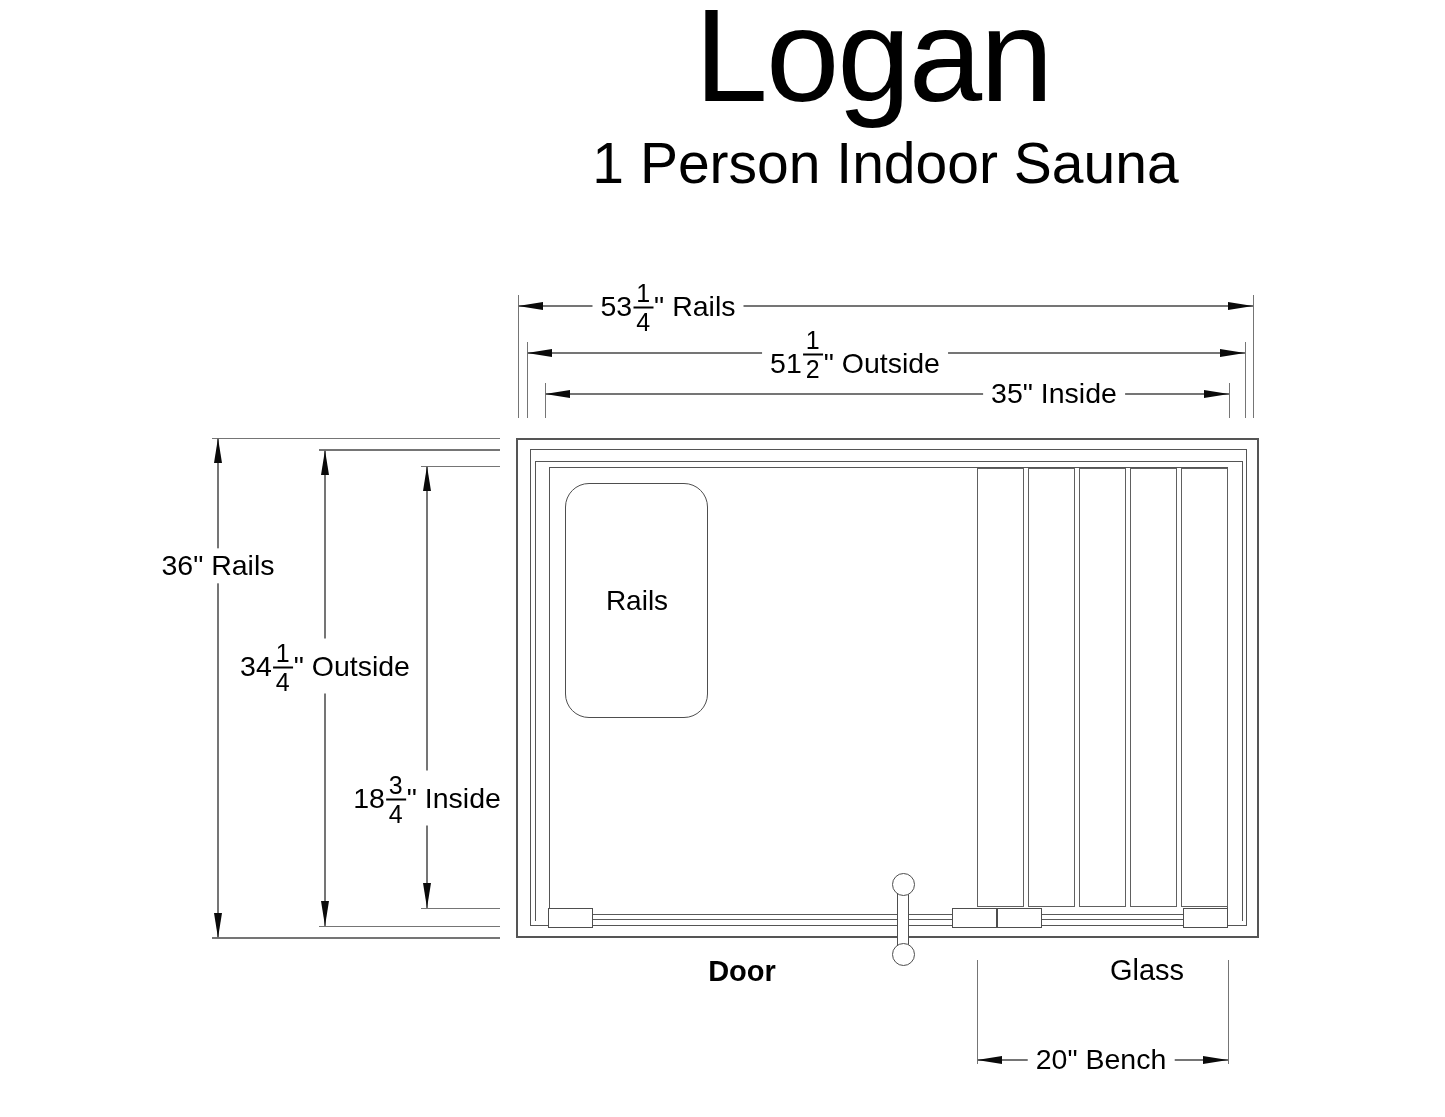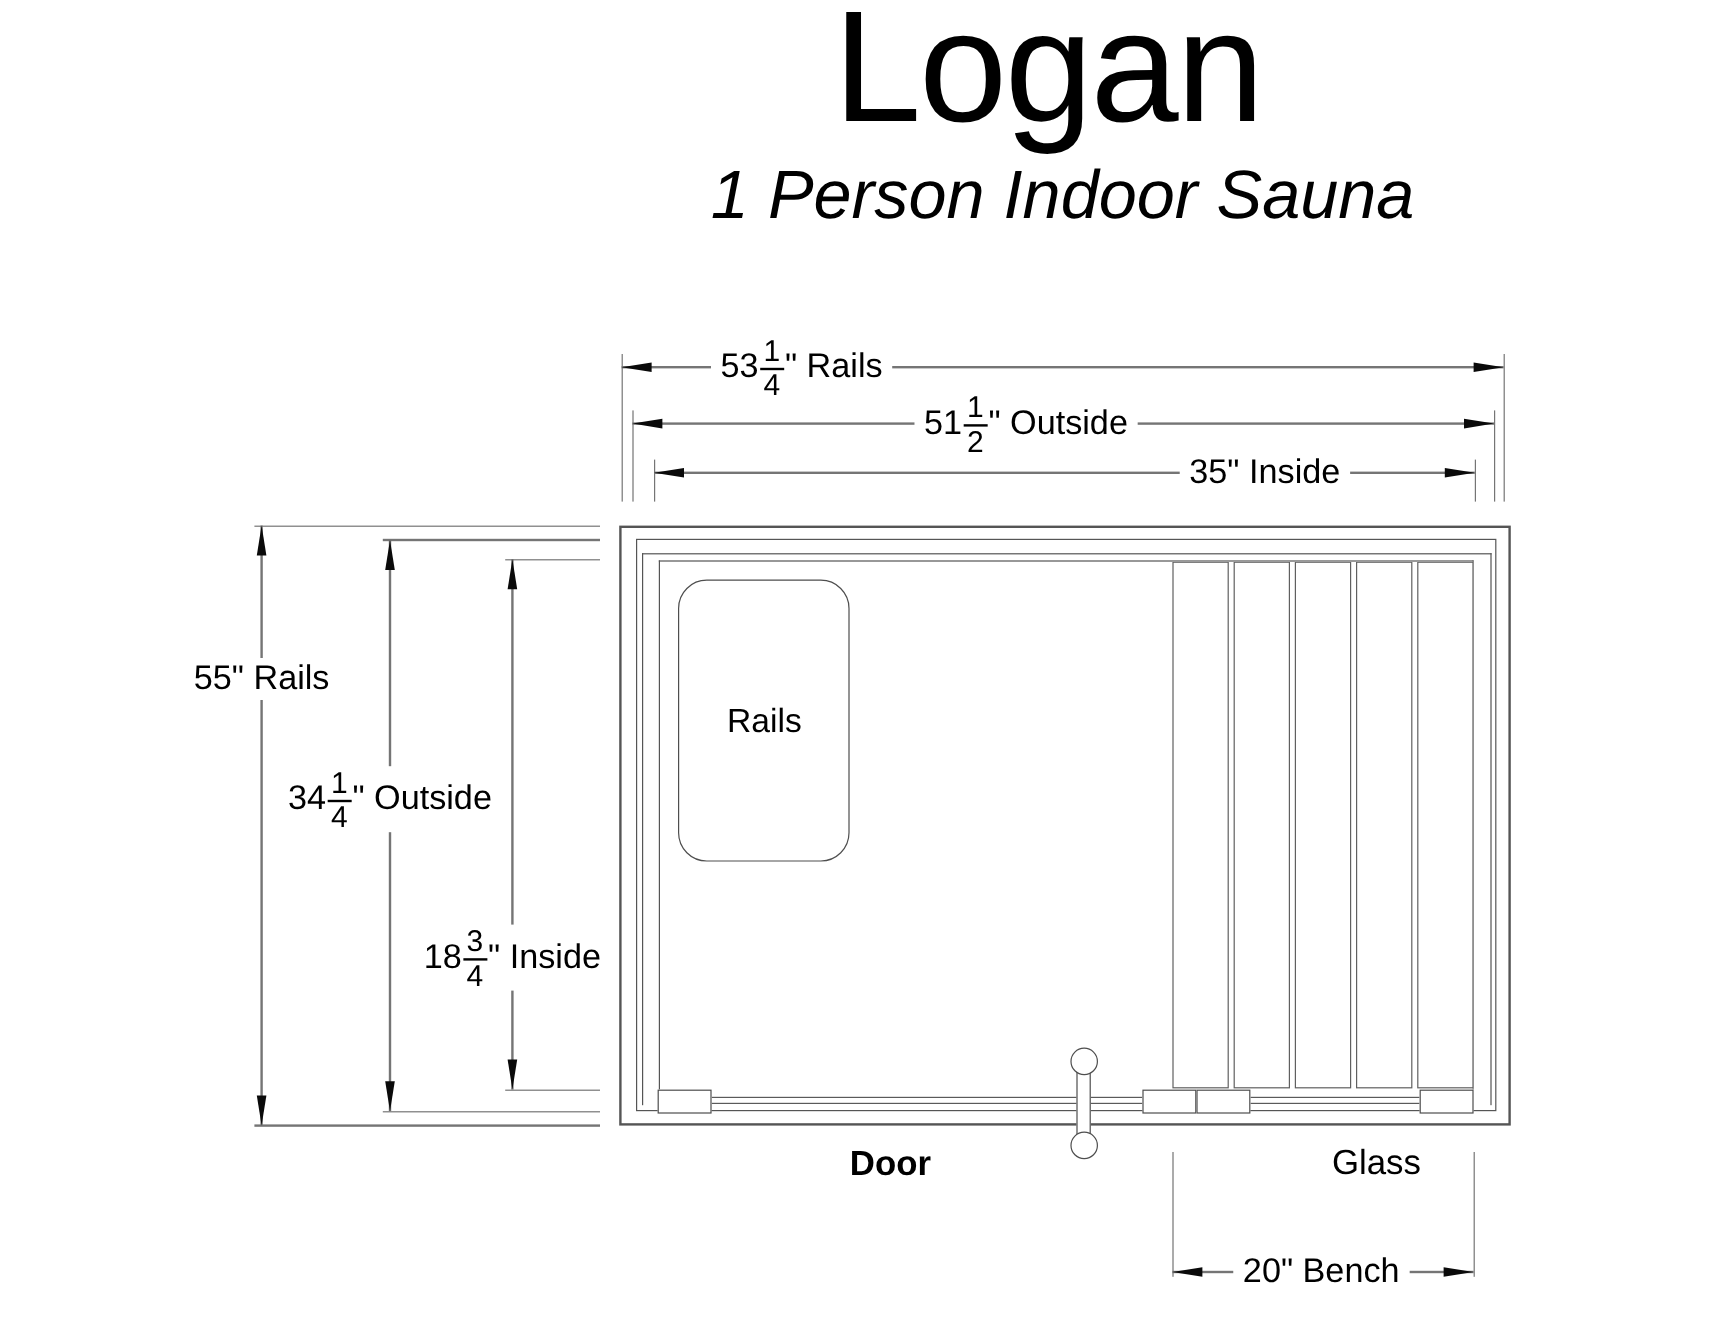--- a/index.html
+++ b/index.html
@@ -17,21 +17,21 @@
     color:var(--ink);
     overflow:hidden;
   }
   
   .title{
     position:absolute;left:448px;top:-13px;width:850px;
     text-align:center;font-size:132px;line-height:1.05;letter-spacing:-2px;color:#000;
   }
   .subtitle{
     position:absolute;left:448px;top:134px;width:875px;
-    text-align:center;font-size:57px;line-height:1.05;color:#000;font-style:italic;
+    text-align:center;font-size:57px;line-height:1.05;color:#000;
   }
   
   .box{position:absolute;box-sizing:border-box;border:1.5px solid var(--bx);background:transparent;}
   .rails-box{left:516px;top:438px;width:743px;height:500px;border-width:2px;}
   .outside-box{left:530px;top:449px;width:717px;height:477px;}
   .liner-box{left:535px;top:461px;width:708px;height:460px;border-width:1.3px;border-bottom:none;}
   .interior-box{left:549px;top:467px;width:679px;height:441px;border-bottom:none;}
   .board{position:absolute;box-sizing:border-box;top:468px;height:439px;width:46.5px;
          border:1.3px solid #606060;background:#fff;z-index:2;}
   .heater{position:absolute;box-sizing:border-box;left:565px;top:483px;width:143px;height:235px;
@@ -138,21 +138,21 @@
         <span class="fd">4</span>
       </span>
       <span>" Rails</span>
   </div>
 
   <div class="h-dim" style="left:527px;top:353px;width:718px;">
     <div class="line"></div>
     <div class="arr a-left"></div>
     <div class="arr a-right"></div>
   </div>
-  <div class="dim-label" style="left:855px;top:353px;">
+  <div class="dim-label" style="left:855px;top:353px;align-items:flex-end;">
     <span>51</span>
       <span class="frac">
         <span class="fn">1</span>
         <span class="fd">2</span>
       </span>
       <span>" Outside</span>
   </div>
 
   <div class="h-dim" style="left:545px;top:394px;width:684px;">
     <div class="line"></div>
@@ -163,21 +163,21 @@
     <span>35</span>
       <span>" Inside</span>
   </div>
 
   <div class="v-dim" style="left:218px;top:438px;height:500px;">
     <div class="line"></div>
     <div class="arr a-up"></div>
     <div class="arr a-down"></div>
   </div>
   <div class="dim-label" style="left:218px;top:566px;">
-    <span>55</span>
+    <span>36</span>
       <span>" Rails</span>
   </div>
 
   <div class="v-dim" style="left:325px;top:450px;height:476px;">
     <div class="line"></div>
     <div class="arr a-up"></div>
     <div class="arr a-down"></div>
   </div>
   <div class="dim-label" style="left:325px;top:666px;">
     <span>34</span>

